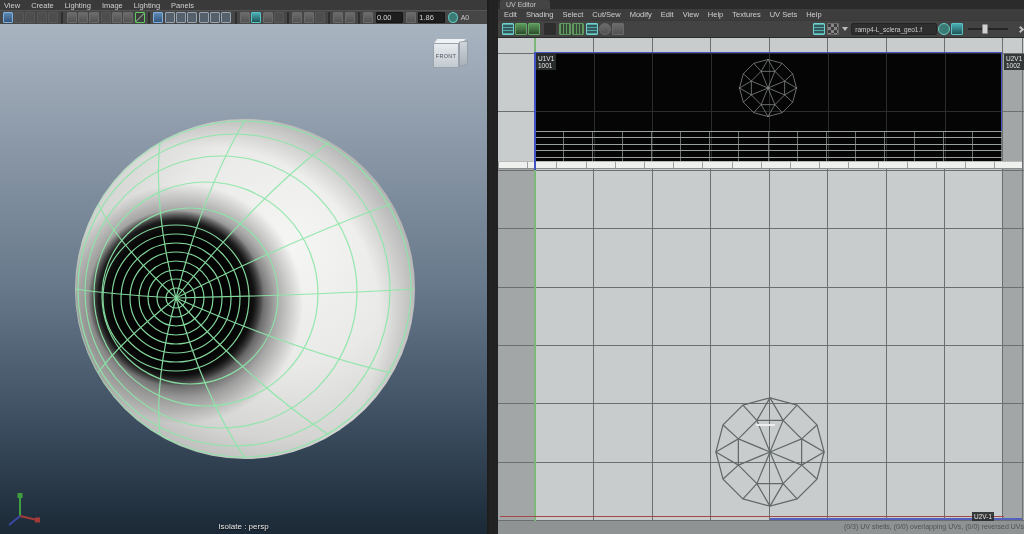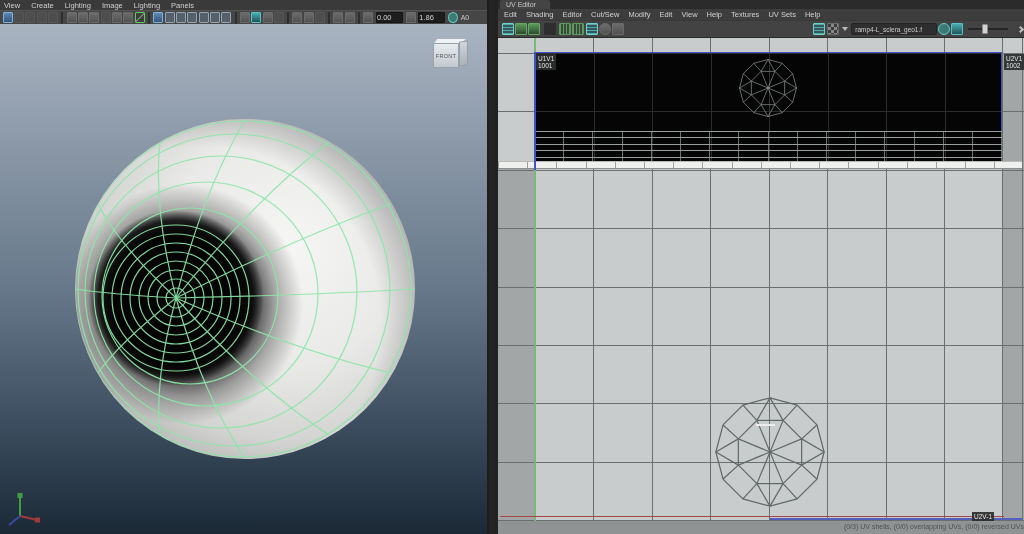--- a/index.html
+++ b/index.html
@@ -232,33 +232,34 @@
       </div>
 
       <svg class="axis-gizmo" width="44" height="40">
         <line x1="16" y1="26" x2="16" y2="6" stroke="#3f9e3f" stroke-width="2"></line>
         <rect x="13.5" y="3" width="5" height="5" fill="#3f9e3f"></rect>
         <line x1="16" y1="26" x2="33" y2="30" stroke="#a33a3a" stroke-width="2"></line>
         <rect x="31" y="27.5" width="5" height="5" fill="#a33a3a"></rect>
         <line x1="16" y1="26" x2="5" y2="35" stroke="#3a4aa3" stroke-width="2"></line>
       </svg>
 
+      <div class="vp-hud">Isolate : persp</div>
     </div>
   </div>
 
   <div class="uvpanel">
 
     <div class="uv-titlebar">
       <span class="uv-tab">UV Editor</span>
     </div>
 
     <div class="uv-menubar">
       <span>Edit</span>
       <span>Shading</span>
-      <span>Editor</span>
+      <span>Select</span>
       <span>Cut/Sew</span>
       <span>Modify</span>
       <span>Edit</span>
       <span>View</span>
       <span>Help</span>
       <span>Textures</span>
       <span>UV Sets</span>
       <span>Help</span>
     </div>
 

